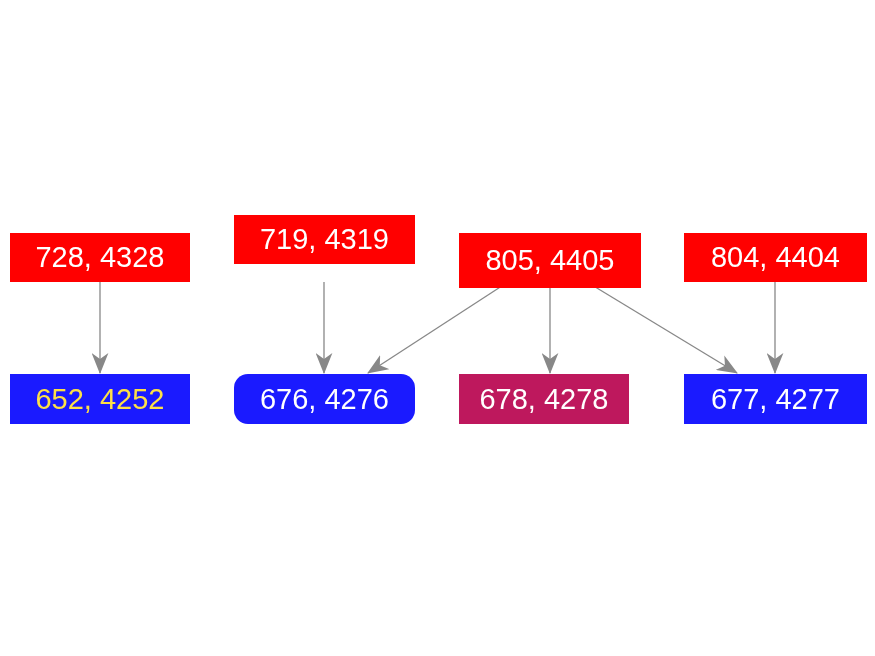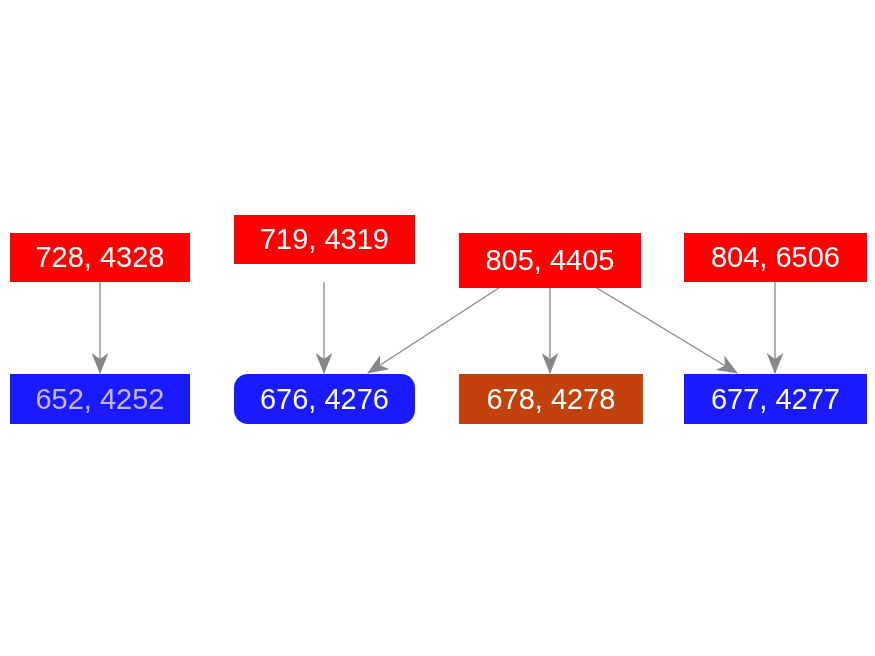--- a/index.html
+++ b/index.html
@@ -50,19 +50,19 @@
         <line x1="508" y1="282" x2="368" y2="373" stroke="#888888" stroke-width="1.3" marker-end="url(#arrowhead)"></line>
         <line x1="550" y1="282" x2="550" y2="373" stroke="#888888" stroke-width="1.3" marker-end="url(#arrowhead)"></line>
         <line x1="587" y1="282" x2="737" y2="373" stroke="#888888" stroke-width="1.3" marker-end="url(#arrowhead)"></line>
         <line x1="775" y1="282" x2="775" y2="373" stroke="#888888" stroke-width="1.3" marker-end="url(#arrowhead)"></line>
       </g>
   </svg>
   <div id="nodes-layer">
       <div class="node" style="left: 10px; top: 233px; width: 180px; height: 49px; background: rgb(255, 0, 0); color: rgb(255, 255, 255);">728, 4328</div>
       <div class="node" style="left: 234px; top: 215px; width: 181px; height: 49px; background: rgb(255, 0, 0); color: rgb(255, 255, 255);">719, 4319</div>
       <div class="node" style="left: 459px; top: 233px; width: 182px; height: 55px; background: rgb(255, 0, 0); color: rgb(255, 255, 255);">805, 4405</div>
-      <div class="node" style="left: 684px; top: 233px; width: 183px; height: 49px; background: rgb(255, 0, 0); color: rgb(255, 255, 255);">804, 6506</div>
-      <div class="node" style="left: 10px; top: 374px; width: 180px; height: 50px; background: rgb(26, 26, 255); color: #c4b5fd;">652, 4252</div>
+      <div class="node" style="left: 684px; top: 233px; width: 183px; height: 49px; background: rgb(255, 0, 0); color: rgb(255, 255, 255);">804, 4404</div>
+      <div class="node" style="left: 10px; top: 374px; width: 180px; height: 50px; background: rgb(26, 26, 255); color: #fde047;">652, 4252</div>
       <div class="node" style="left: 234px; top: 374px; width: 181px; height: 50px; background: rgb(26, 26, 255); color: rgb(255, 255, 255); border-radius: 14px;">676, 4276</div>
-      <div class="node" style="left: 459px; top: 374px; width: 184px; height: 50px; background: #c2410c; color: rgb(255, 255, 255);">678, 4278</div>
+      <div class="node" style="left: 459px; top: 374px; width: 170px; height: 50px; background: #be185d; color: rgb(255, 255, 255);">678, 4278</div>
       <div class="node" style="left: 684px; top: 374px; width: 183px; height: 50px; background: rgb(26, 26, 255); color: rgb(255, 255, 255);">677, 4277</div>
     </div>
 </div>
 
 </body></html>

